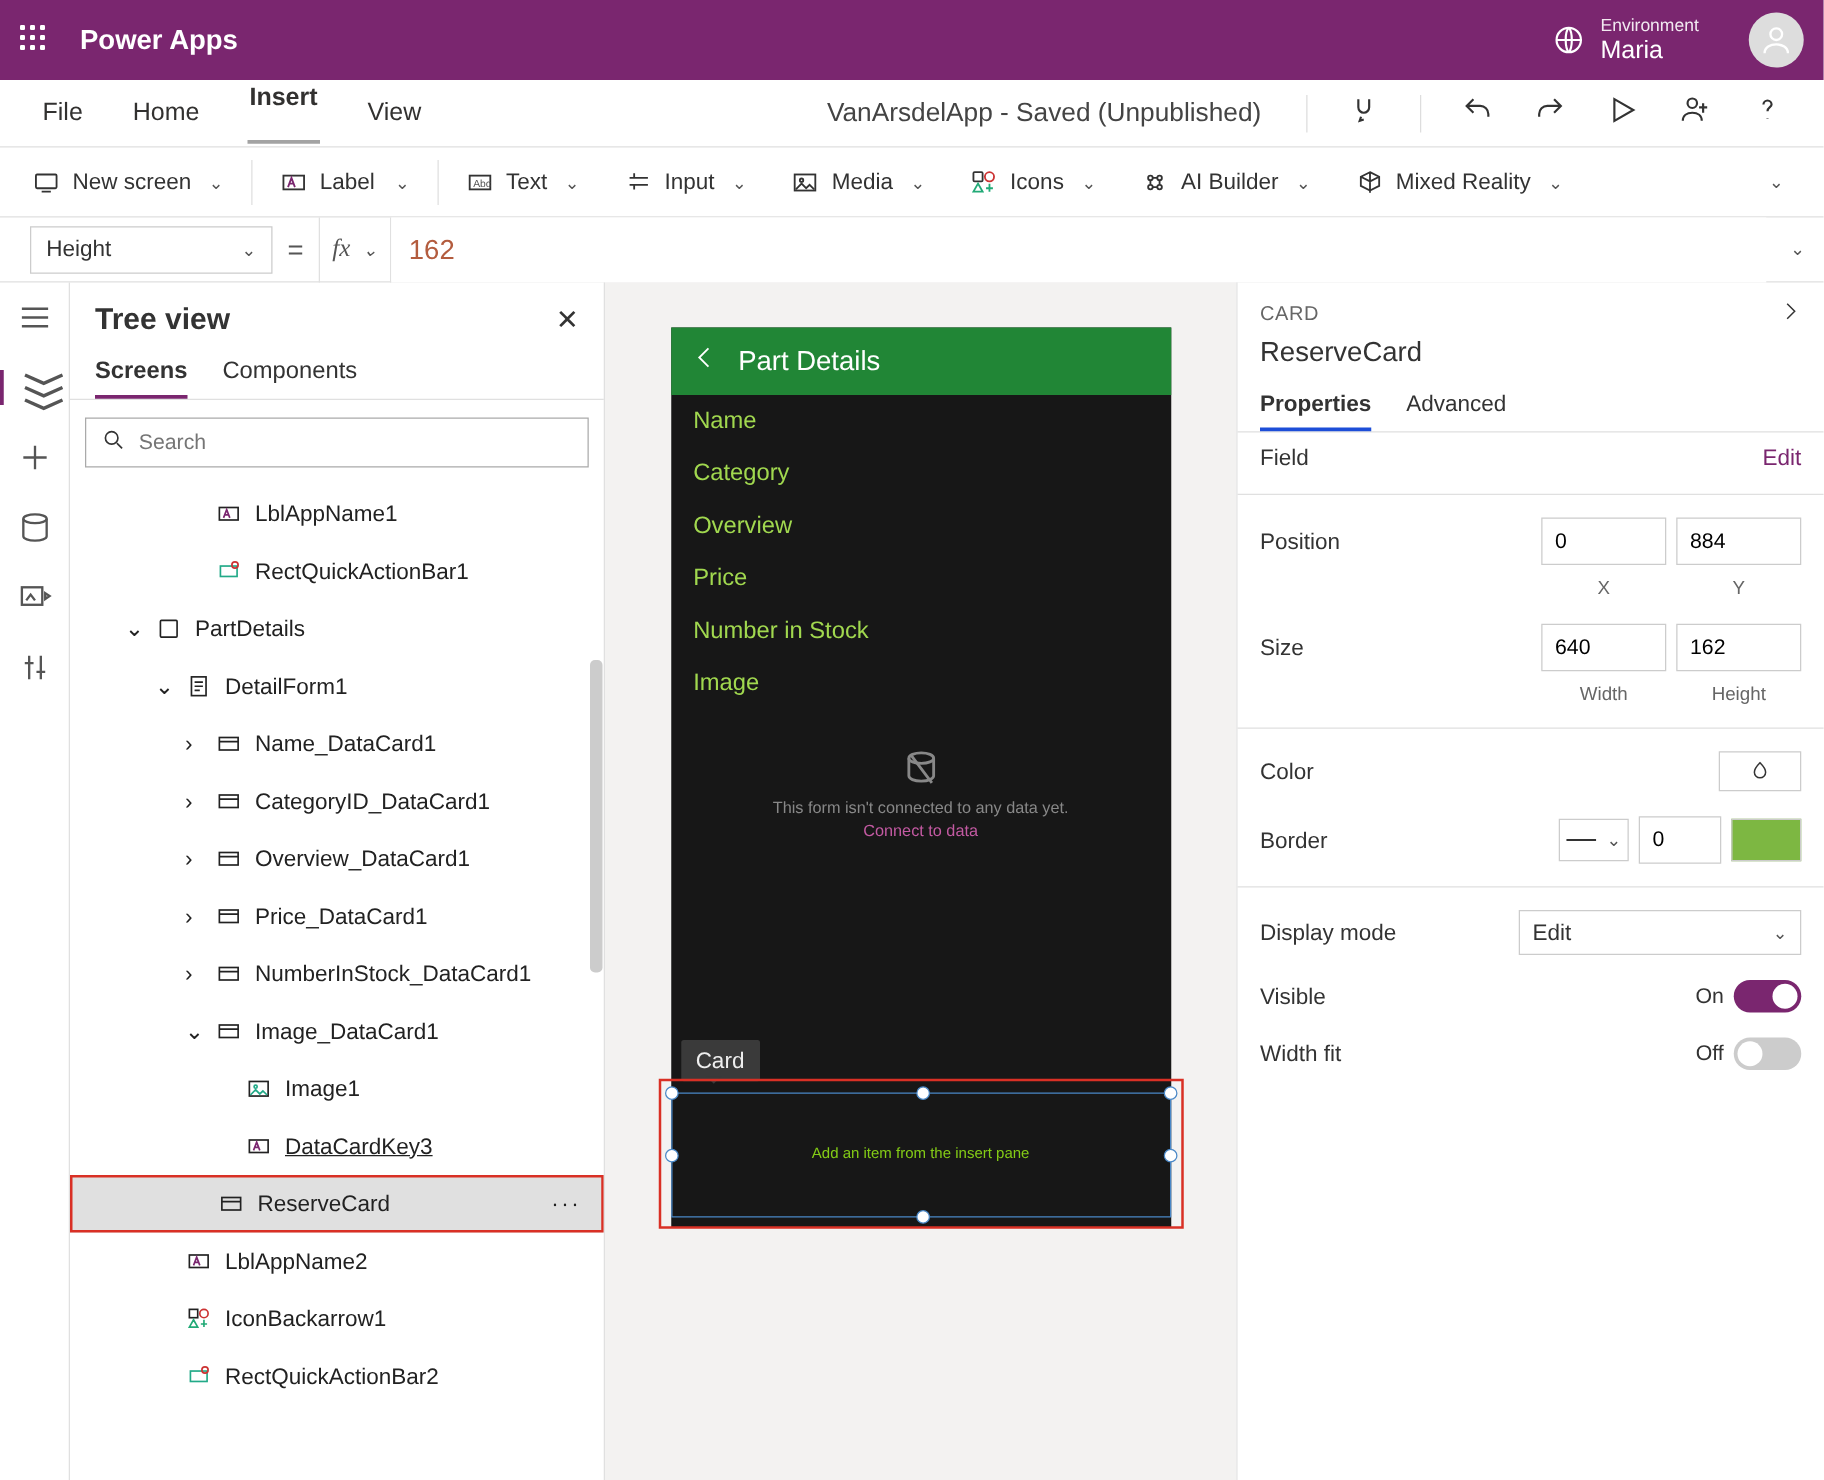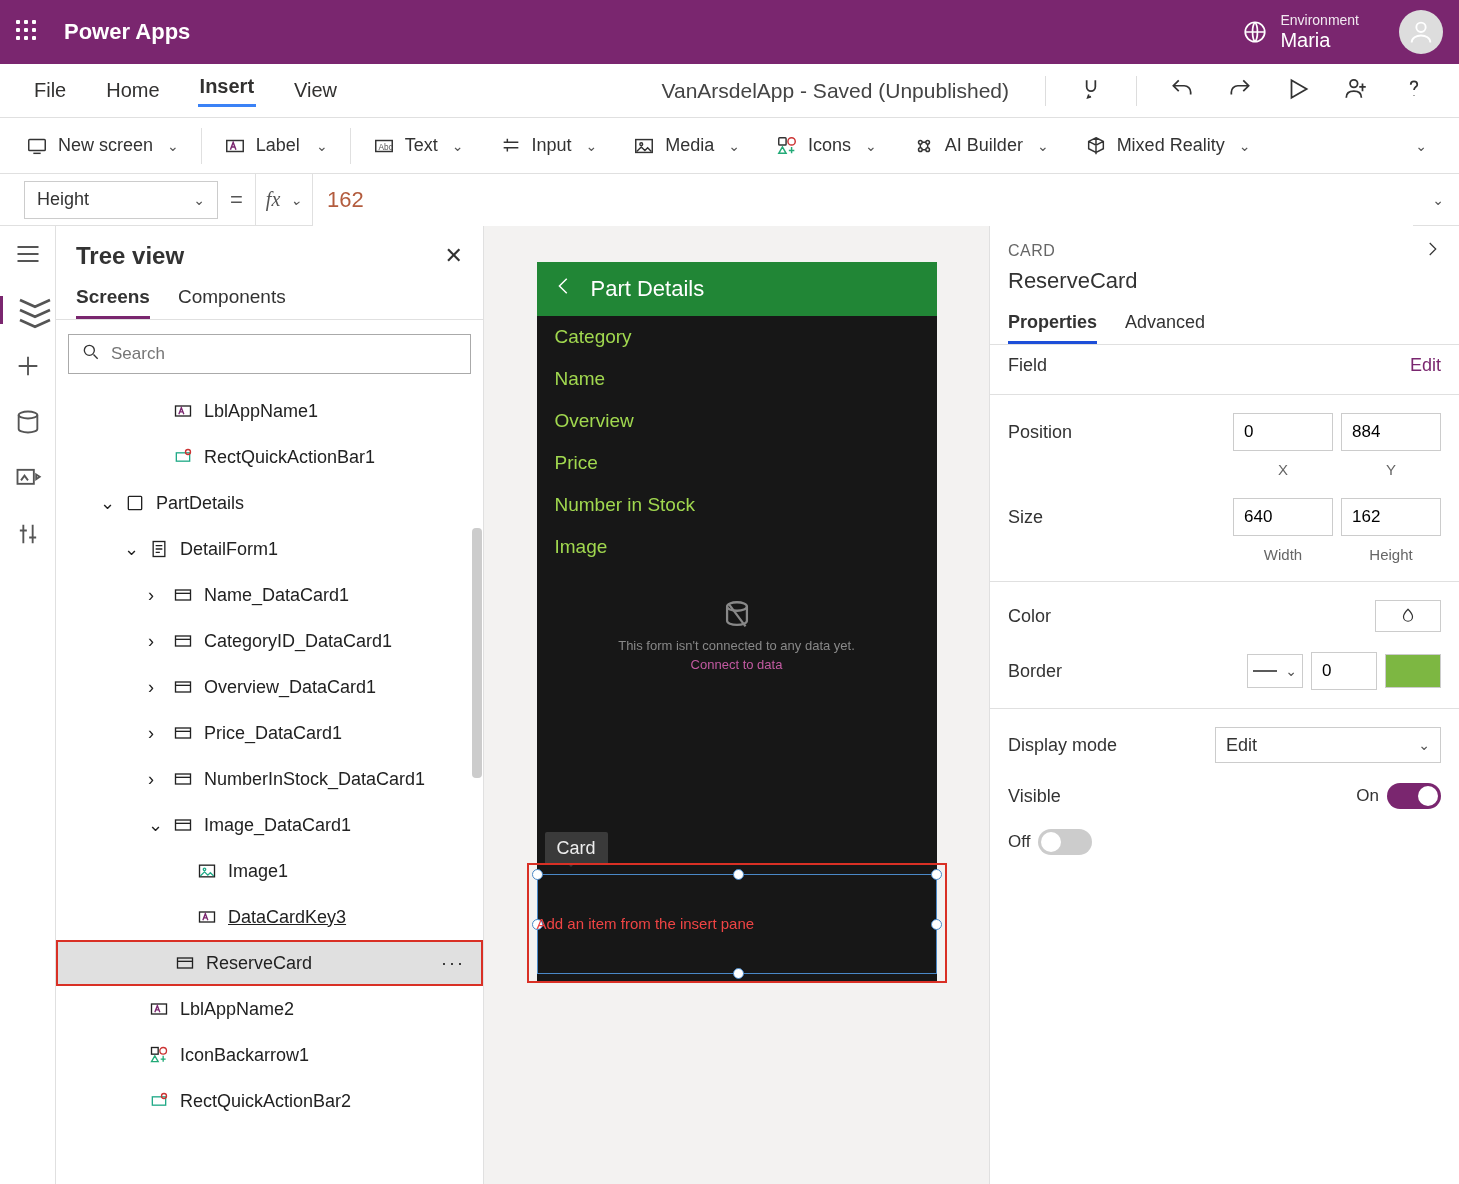--- a/index.html
+++ b/index.html
@@ -13,21 +13,21 @@
 .env-block { margin-left: auto; display: flex; align-items: center; gap: 12px; }
 .env-icon { width: 26px; height: 26px; }
 .env-text { display: flex; flex-direction: column; line-height: 1.1; }
 .env-text .lbl { font-size: 14px; opacity: .9; }
 .env-text .name { font-size: 20px; }
 .avatar { width: 44px; height: 44px; border-radius: 50%; background: #ddd; margin-left: 28px; display: flex; align-items: center; justify-content: center; }
 
 
 .menubar { height: 54px; display: flex; align-items: center; padding: 0 32px; gap: 36px; border-bottom: 1px solid #e0e0e0; }
 .menubar .tab { font-size: 20px; color: #323130; cursor: pointer; padding: 0 2px; }
-.menubar .tab.active { font-weight: 600; border-bottom: 3px solid #3b82f6; padding-bottom: 6px; }
+.menubar .tab.active { font-weight: 600; border-bottom: 3px solid #a3a3a3; padding-bottom: 22px; }
 .doc-title { margin-left: auto; font-size: 21px; color: #444; }
 .menubar-icons { display: flex; align-items: center; gap: 32px; }
 .menubar-icons .sep { width: 1px; height: 30px; background: #ddd; }
 .menubar-icons svg { width: 26px; height: 26px; }
 
 
 .ribbon { height: 56px; display: flex; align-items: center; padding: 0 8px; border-bottom: 1px solid #e0e0e0; gap: 0; }
 .ribbon-item { display: flex; align-items: center; gap: 10px; padding: 0 18px; font-size: 18px; color: #333; cursor: pointer; }
 .ribbon-item .ic { width: 22px; height: 22px; display: inline-flex; align-items: center; justify-content: center; }
 .ribbon-sep { width: 1px; height: 36px; background: #e0e0e0; margin: 0 4px; }
@@ -75,21 +75,21 @@
 .field-label { color: #a1d84f; font-size: 19px; padding: 10px 18px; }
 .no-data { text-align: center; color: #888; margin-top: 30px; }
 .db-icon { width: 34px; height: 34px; margin: 0 auto 6px; }
 .nd1 { font-size: 13px; color: #888; }
 .nd2 { font-size: 13px; color: #c35aa2; margin-top: 4px; }
 .card-tag { position: absolute; top: 570px; left: 8px; background: #3a3a3a; color: #eee; font-size: 18px; padding: 6px 12px; border-radius: 2px; }
 .card-tag:after { content:''; position:absolute; bottom:-8px; left:20px; border:6px solid transparent; border-top-color:#3a3a3a; }
 .sel-box { position: absolute; top: 601px; left: -10px; width: 420px; height: 120px; border: 2px solid #d93025; }
 .inner-sel { position: absolute; top: 612px; left: 0px; width: 400px; height: 100px; border: 1px solid #4a88c7; }
 .handle { width: 11px; height: 11px; background: #fff; border: 1px solid #4a88c7; border-radius: 50%; position: absolute; }
-.add-item { position: absolute; top: 653px; width: 100%; text-align: left; font-size: 15px; color: #ef4444; }
+.add-item { position: absolute; top: 653px; width: 100%; text-align: center; font-size: 12px; color: #84cc16; }
 
 
 .props { width: 470px; border-left: 1px solid #e0e0e0; padding: 0; }
 .props-header { padding: 14px 18px 6px; display:flex; justify-content:space-between; align-items:center; }
 .props-header .ctype { font-size: 16px; color: #666; text-transform: uppercase; letter-spacing: .5px; }
 .props-title { font-size: 22px; padding: 0 18px 10px; }
 .props-tabs { display: flex; gap: 28px; padding: 0 18px; border-bottom: 1px solid #e0e0e0; }
 .props-tabs .pt { font-size: 18px; padding: 8px 0; cursor: pointer; }
 .props-tabs .pt.active { border-bottom: 3px solid #1d4ed8; font-weight: 600; }
 .prop-row { display: flex; align-items: center; padding: 10px 18px; font-size: 18px; }
@@ -508,22 +508,22 @@
   <div class="canvas-wrap">
     <div class="canvas-area">
       <div class="phone">
         <div class="phone-head">
           <span><svg viewBox="0 0 24 24" width="22" height="22" stroke="#fff">
                 <path d="M15 4l-8 8 8 8"></path>
               </svg></span>
           <span>Part Details</span>
         </div>
         <div id="form-fields">
+            <div class="field-label">Name</div>
             <div class="field-label">Category</div>
-            <div class="field-label">Name</div>
             <div class="field-label">Overview</div>
             <div class="field-label">Price</div>
             <div class="field-label">Number in Stock</div>
             <div class="field-label">Image</div>
           </div>
         <div class="no-data">
           <div class="db-icon"><svg viewBox="0 0 24 24" stroke="#666">
                 <ellipse cx="12" cy="6" rx="7" ry="3"></ellipse>
                 <path d="M5 6v10c0 1.7 3 3 7 3s7-1.3 7-3V6M6 4l12 16"></path>
               </svg></div>
@@ -620,19 +620,20 @@
         </div>
     </div>
     <div class="prop-row">
       <span class="lbl">Visible</span>
       <span class="toggle-lbl">On</span>
       <div class="toggle on">
           <div class="knob"></div>
         </div>
     </div>
     <div class="prop-row">
+      <span class="lbl">Width fit</span>
       <span class="toggle-lbl">Off</span>
       <div class="toggle off">
           <div class="knob"></div>
         </div>
     </div>
   </div>
 </div>
 
 </body></html>

